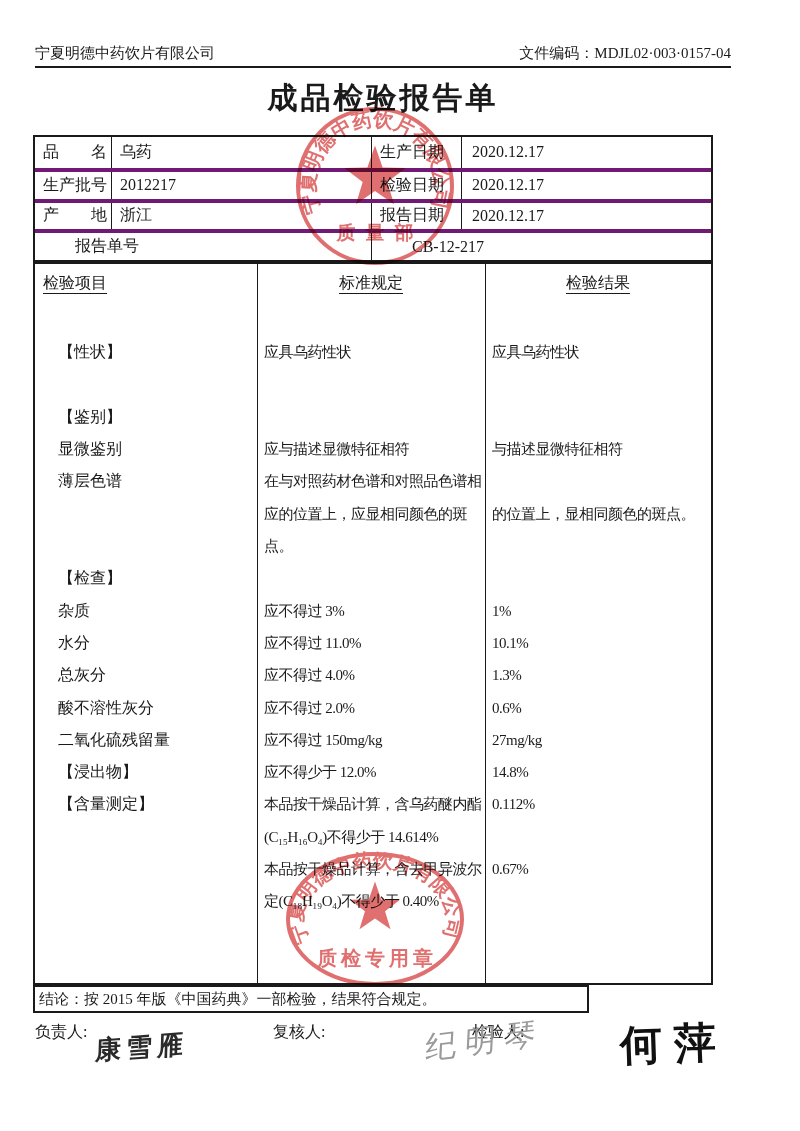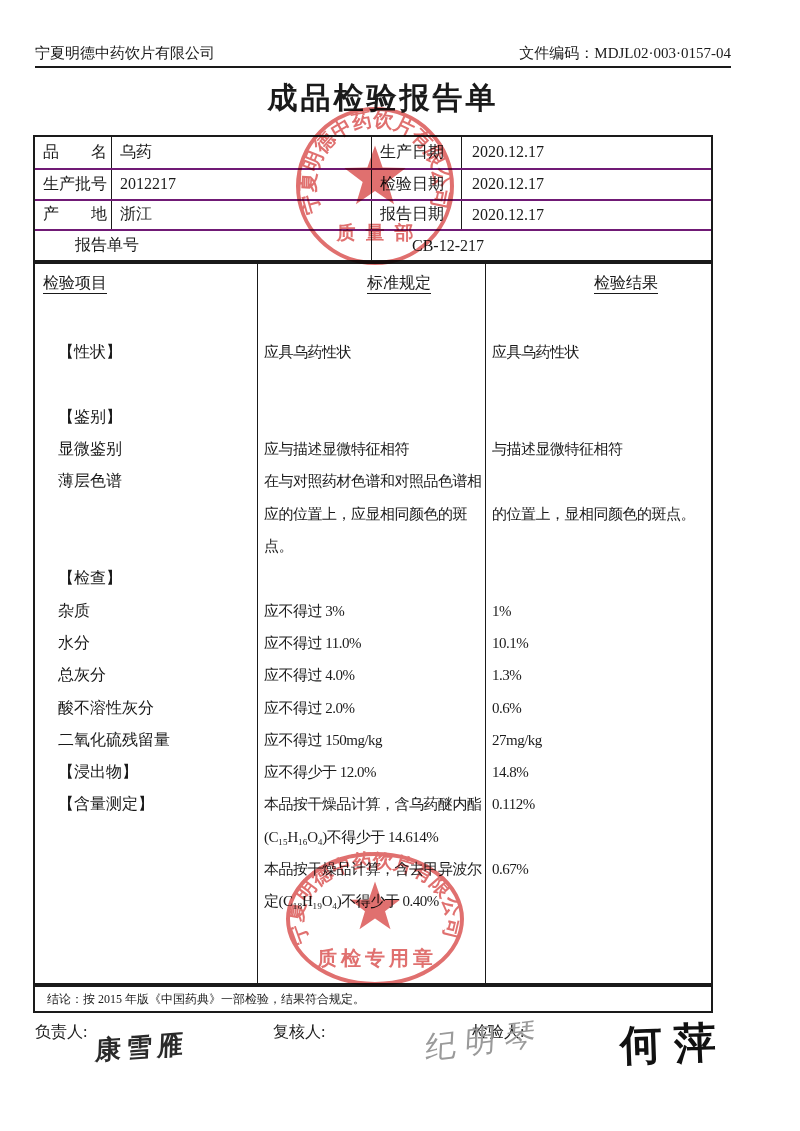--- a/index.html
+++ b/index.html
@@ -8,46 +8,46 @@
   
   .hdr{position:absolute;left:35px;top:44px;width:696px;display:flex;justify-content:space-between;
        font-size:15px;line-height:18px;}
   .hdr-rule{position:absolute;left:35px;top:66px;width:696px;height:2px;background:#1a1a1a;}
   .title{position:absolute;left:35px;top:78px;width:696px;text-align:center;font-size:30px;
          font-weight:bold;letter-spacing:3px;}
   
   .itable{position:absolute;left:33px;top:135px;width:680px;height:127px;border:2px solid #1a1a1a;
           box-sizing:border-box;font-size:16px;}
   .irow{display:flex;height:30.75px;box-sizing:border-box;}
-  .irow + .irow{border-top:2px solid #701a75;}
+  .irow + .irow{border-top:4px solid #701a75;}
   .ic{display:flex;align-items:center;padding-left:8px;box-sizing:border-box;white-space:nowrap;overflow:visible;}
   .w1{width:77px;border-right:1px solid #1a1a1a;}
   .w2{width:260px;border-right:1px solid #1a1a1a;}
   .w3{width:90px;border-right:1px solid #1a1a1a;}
   .w4{flex:1;padding-left:10px;}
   .w14{width:337px;border-right:1px solid #1a1a1a;padding-left:40px;}
   .w24{flex:1;padding-left:8px;margin-left:32px;}
   .spread{letter-spacing:32px;margin-right:-32px;}
   
   .mtable{position:absolute;left:33px;top:262px;width:680px;height:723px;border:2px solid #1a1a1a;
           box-sizing:border-box;font-size:15px;}
   .vd{position:absolute;top:0;bottom:0;width:1px;background:#1a1a1a;}
   .vd1{left:222px;} .vd2{left:450px;}
-  .mhead{display:flex;height:40px;box-sizing:border-box;padding-top:9px;gap:28px;}
+  .mhead{display:flex;height:40px;box-sizing:border-box;padding-top:9px;}
   .mh1{width:222px;padding-left:8px;box-sizing:border-box;}
   .mh2{width:228px;text-align:center;}
   .mh3{flex:1;text-align:center;}
   .mhead span{text-decoration:underline;text-underline-offset:5px;font-size:16px;}
   .mline{display:flex;height:32.3px;line-height:32.3px;}
   .mc1{width:222px;padding-left:23px;box-sizing:border-box;white-space:nowrap;font-size:16px;}
   .mc2{width:228px;padding-left:7px;box-sizing:border-box;white-space:nowrap;letter-spacing:-0.5px;}
   .mc3{flex:1;padding-left:7px;white-space:nowrap;letter-spacing:-0.5px;}
   
-  .concl{position:absolute;left:33px;top:985px;width:680px;height:28px;border:2px solid #1a1a1a;
-         box-sizing:border-box;display:flex;align-items:center;padding-left:12px;font-size:12px;}
+  .concl{position:absolute;left:33px;top:985px;width:556px;height:28px;border:2px solid #1a1a1a;
+         box-sizing:border-box;display:flex;align-items:center;padding-left:4px;font-size:15px;}
   .sig-label{position:absolute;top:1022px;font-size:16px;}
   .sl1{left:35px;} .sl2{left:273px;} .sl3{left:472px;}
   .sig{position:absolute;white-space:nowrap;}
   .sig1{left:95px;top:1030px;font-size:26px;letter-spacing:5px;color:#2a2a2a;
         transform:rotate(-4deg) skewX(-6deg);font-weight:600;}
   .sig2{left:425px;top:1020px;font-size:31px;letter-spacing:9px;color:#9a9a9a;
         transform:rotate(-7deg) skewX(-10deg);}
   .sig3{left:620px;top:1016px;font-size:42px;letter-spacing:12px;color:#111;font-weight:bold;
         transform:rotate(-2deg);}
   

